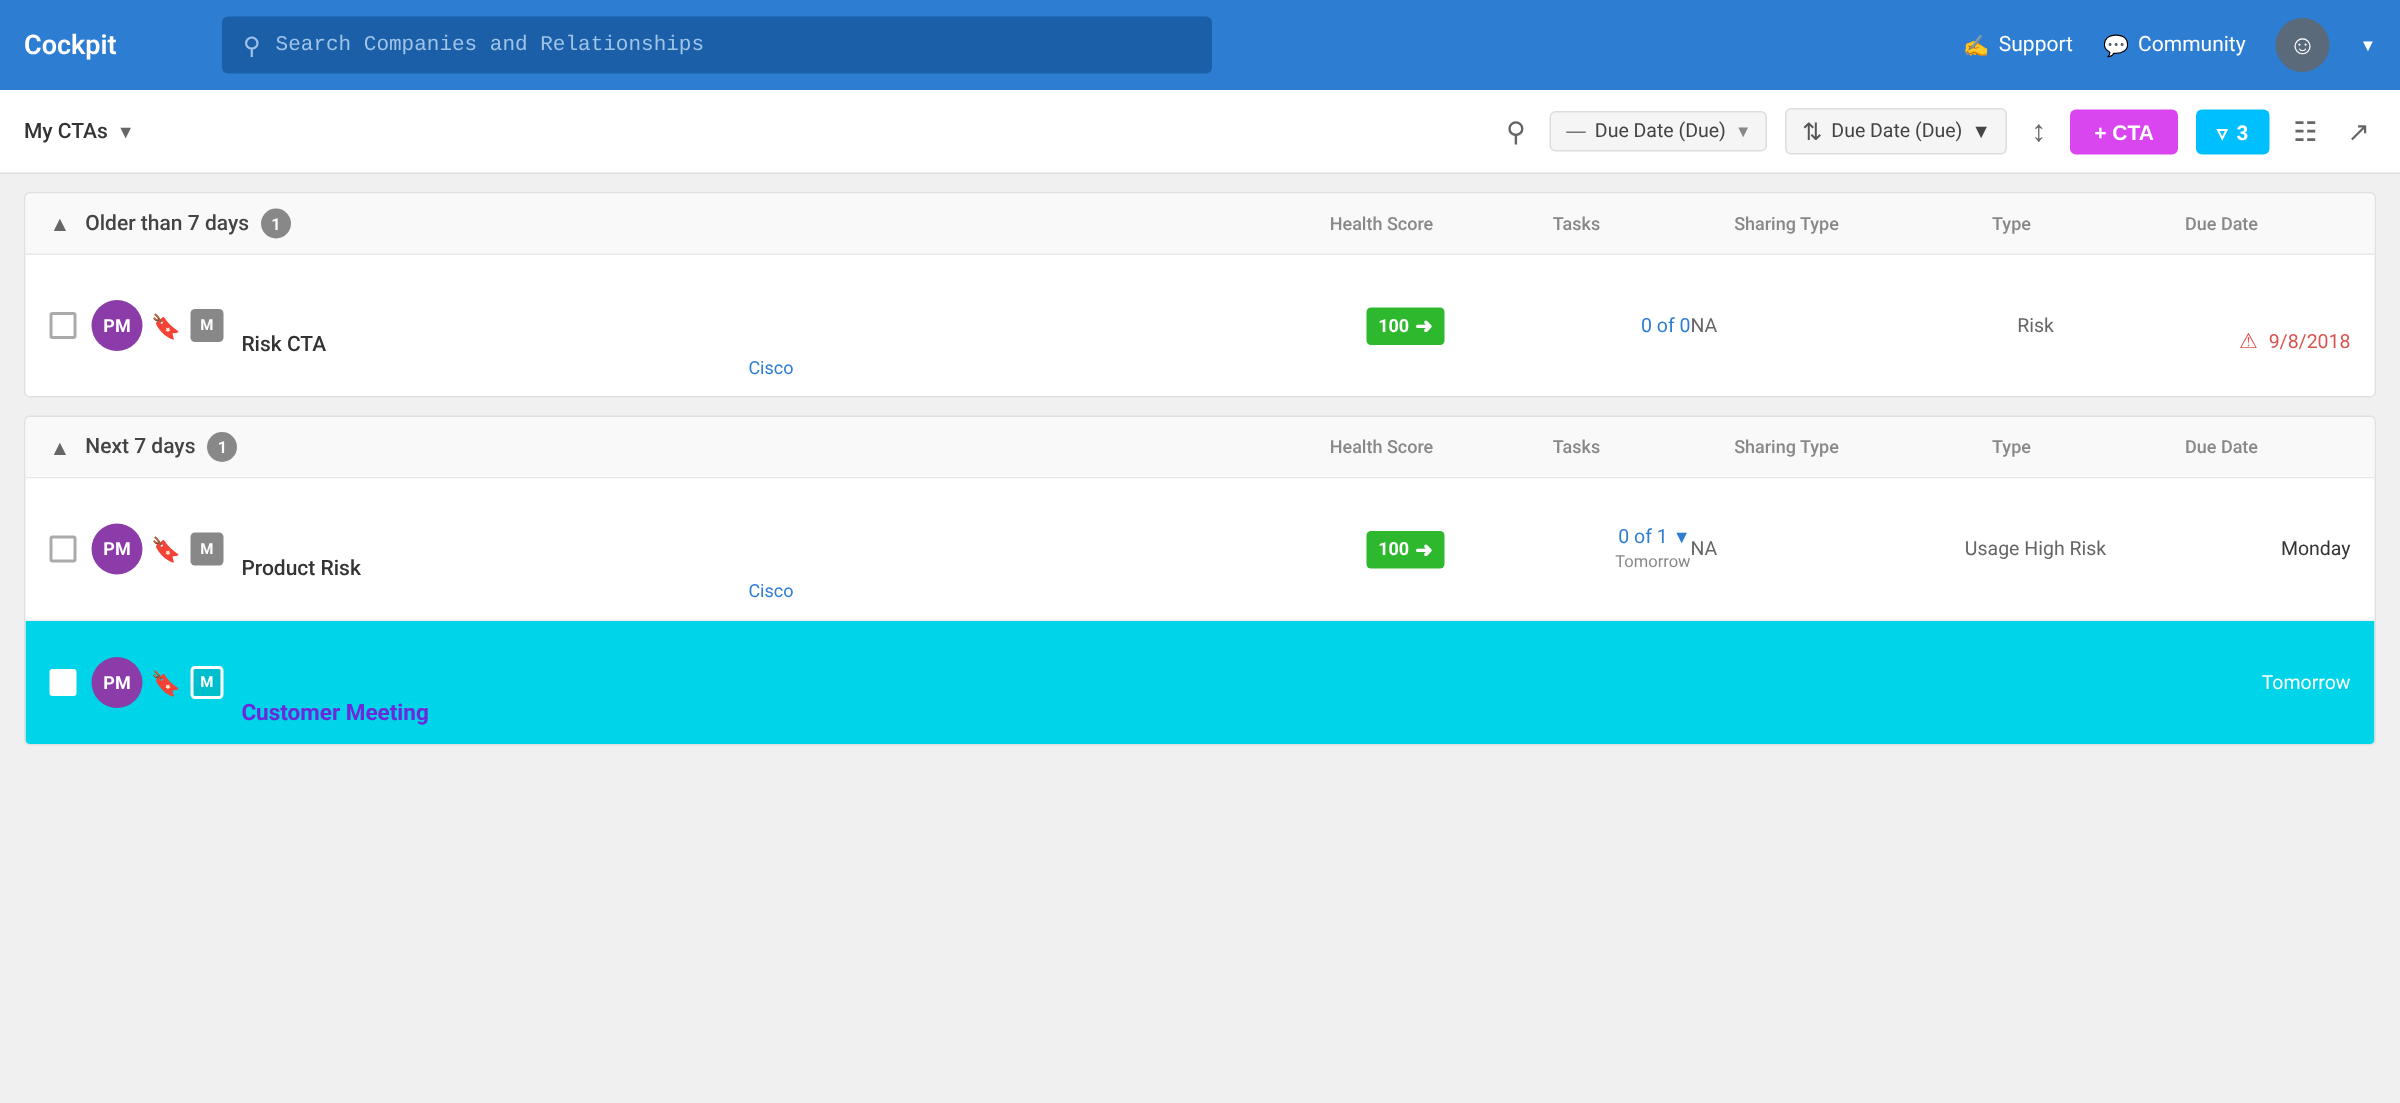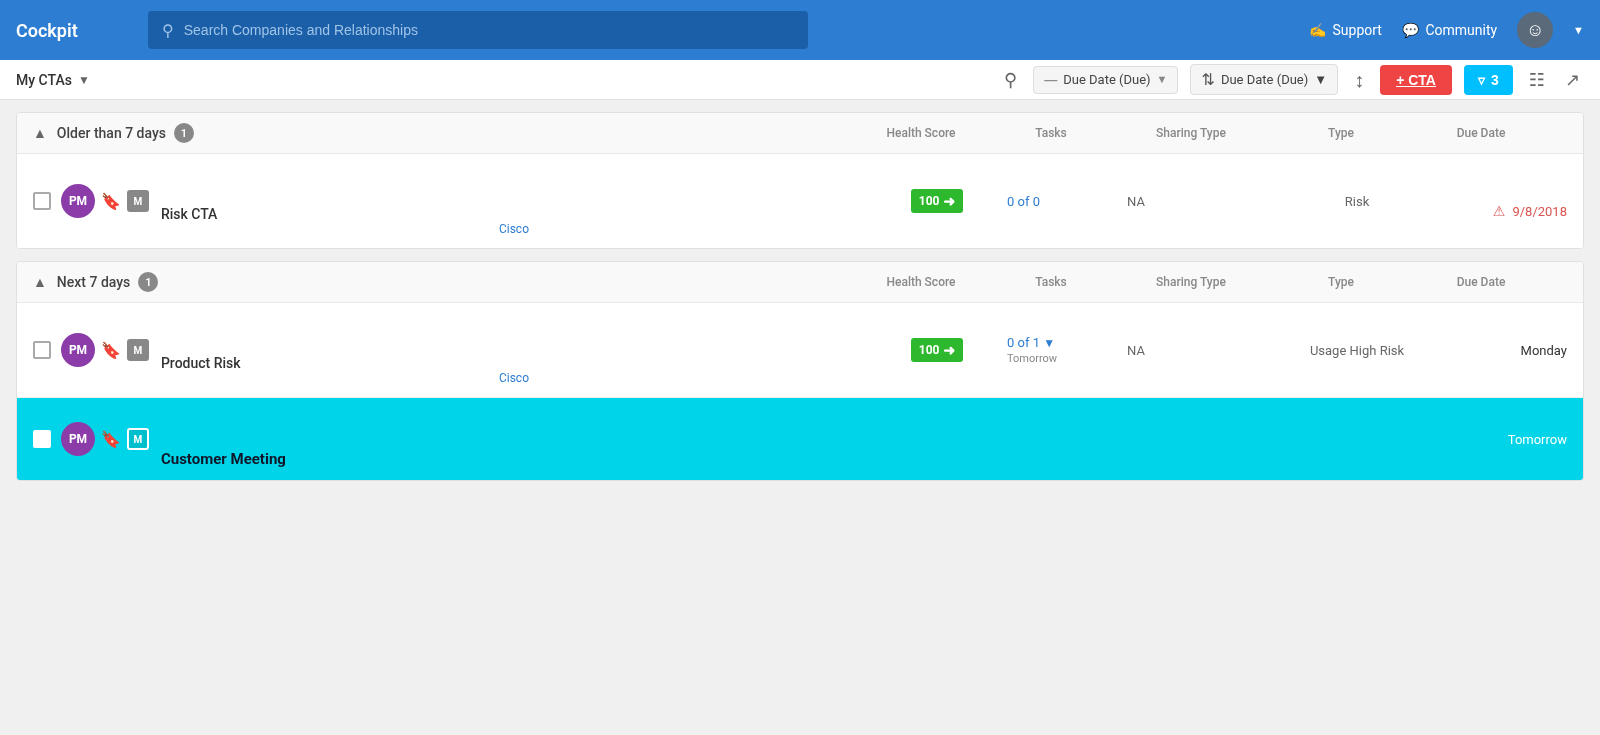--- a/index.html
+++ b/index.html
@@ -31,20 +31,21 @@
       height: 38px;
       gap: 10px;
     }
     .search-bar input {
       background: transparent;
       border: none;
       outline: none;
       color: #7dd3fc;
       font-size: 14px;
       width: 100%;
+      font-family: Liberation Mono, monospace;
     }
     .search-bar input::placeholder { color: #a0c4e8; }
     .search-icon-nav { color: #a0c4e8; font-size: 16px; }
     .nav-right {
       margin-left: auto;
       display: flex;
       align-items: center;
       gap: 20px;
       color: white;
       font-size: 14px;
@@ -65,21 +66,21 @@
       align-items: center;
       justify-content: center;
       color: white;
       font-size: 18px;
       cursor: pointer;
     }
 
     
     .toolbar {
       background: white;
-      height: 40px;
+      height: 56px;
       display: flex;
       align-items: center;
       padding: 0 16px;
       gap: 12px;
       border-bottom: 1px solid #e0e0e0;
     }
     .view-selector {
       display: flex;
       align-items: center;
       gap: 6px;
@@ -116,32 +117,31 @@
       background: #f5f5f5;
       border: 1px solid #ddd;
       border-radius: 4px;
       padding: 5px 10px;
       font-size: 13px;
       color: #444;
       cursor: pointer;
     }
     .sort-icon { font-size: 16px; color: #555; }
     .add-cta-btn {
-      background: #ef4444;
+      background: #d946ef;
       color: white;
       border: none;
       border-radius: 4px;
       padding: 7px 16px;
       font-size: 14px;
       font-weight: 600;
       cursor: pointer;
       display: flex;
       align-items: center;
       gap: 6px;
-      text-decoration: underline;
     }
     .filter-count-btn {
       background: #00bfff;
       color: white;
       border: none;
       border-radius: 4px;
       padding: 7px 14px;
       font-size: 14px;
       font-weight: 600;
       cursor: pointer;
@@ -273,21 +273,21 @@
       flex-shrink: 0;
     }
     .m-badge.teal { background: #00bfcd; border: 2px solid white; }
     .cta-info { flex: 1; }
     .cta-name {
       font-size: 14px;
       font-weight: 500;
       color: #333;
       margin-top: 40px;
     }
-    .cta-name.white-text { color: #0f172a; font-weight: 700; font-size: 15px; }
+    .cta-name.white-text { color: #6d28d9; font-weight: 700; font-size: 15px; }
     .cta-company {
       font-size: 12px;
       color: #2d7dd2;
       cursor: pointer;
       text-align: center;
     }
     .health-score {
       width: 140px;
       display: flex;
       justify-content: center;
@@ -300,21 +300,21 @@
       font-weight: 700;
       padding: 4px 8px;
       border-radius: 3px;
       display: flex;
       align-items: center;
       gap: 4px;
     }
     .health-badge .arrow { font-size: 14px; }
     .tasks-col {
       width: 120px;
-      text-align: left;
+      text-align: right;
       font-size: 13px;
     }
     .tasks-link { color: #2d7dd2; cursor: pointer; }
     .tasks-sub { font-size: 11px; color: #888; margin-top: 2px; }
     .sharing-col {
       width: 160px;
       font-size: 13px;
       color: #666;
     }
     .type-col {

